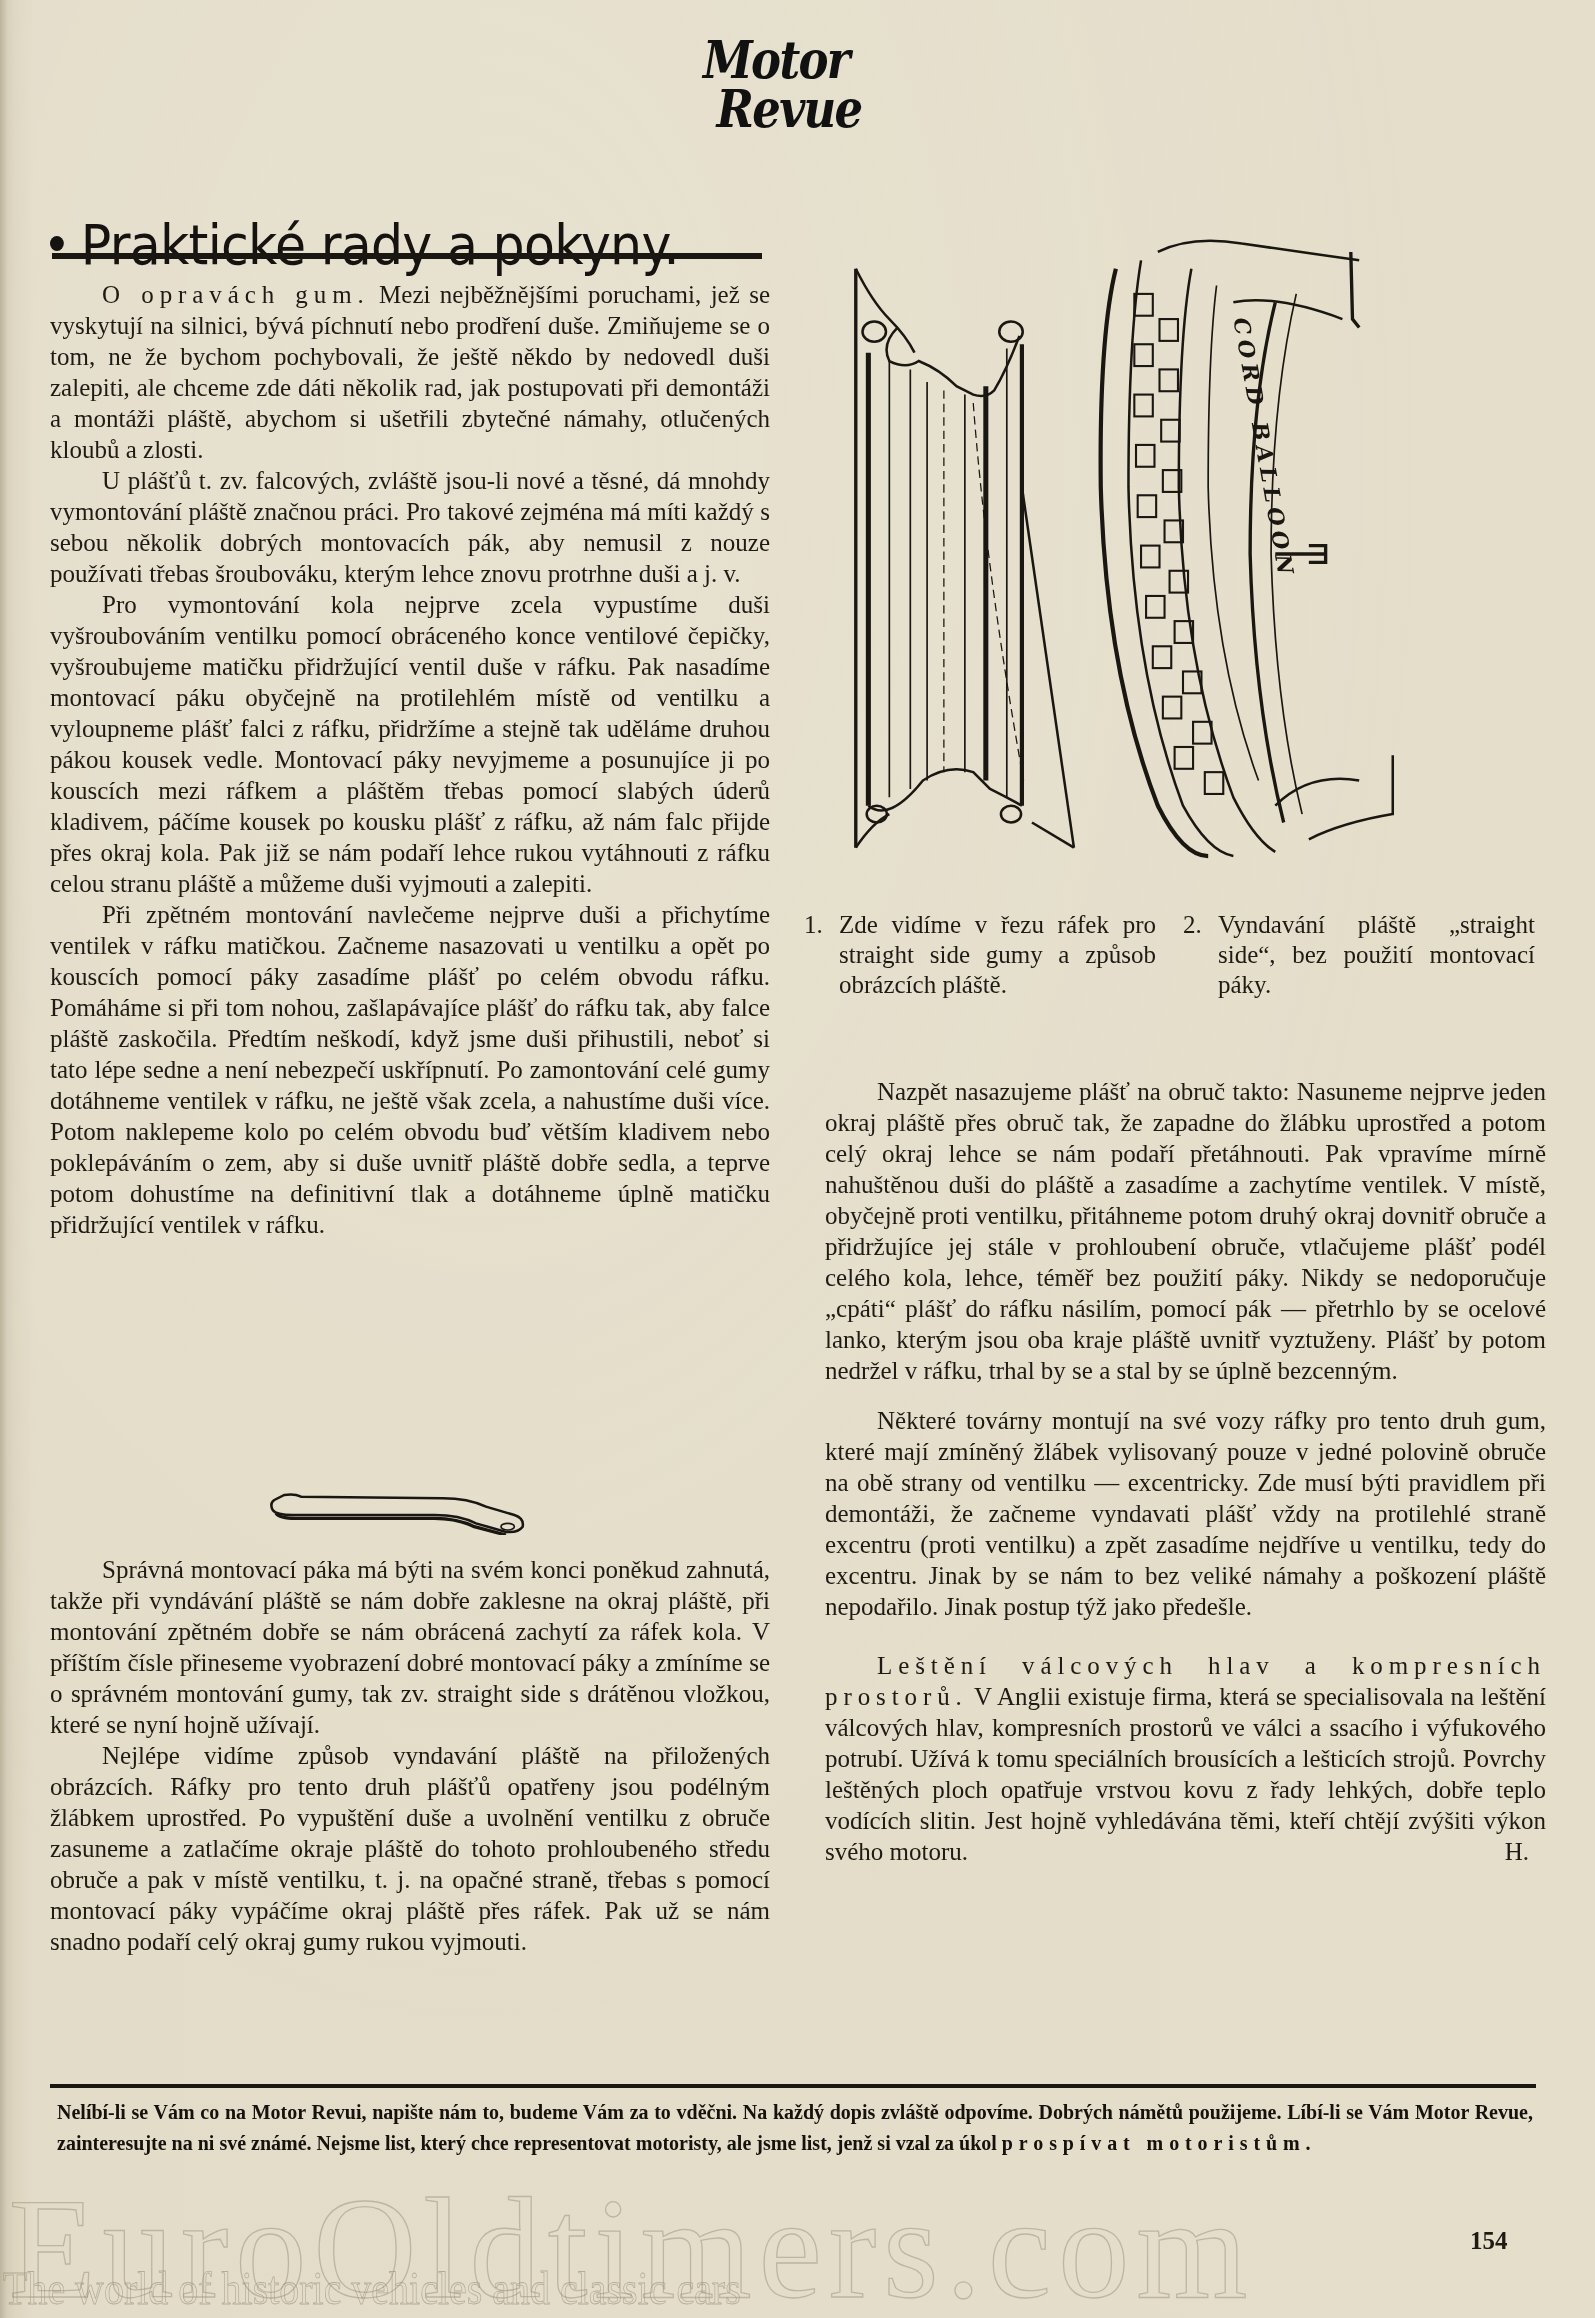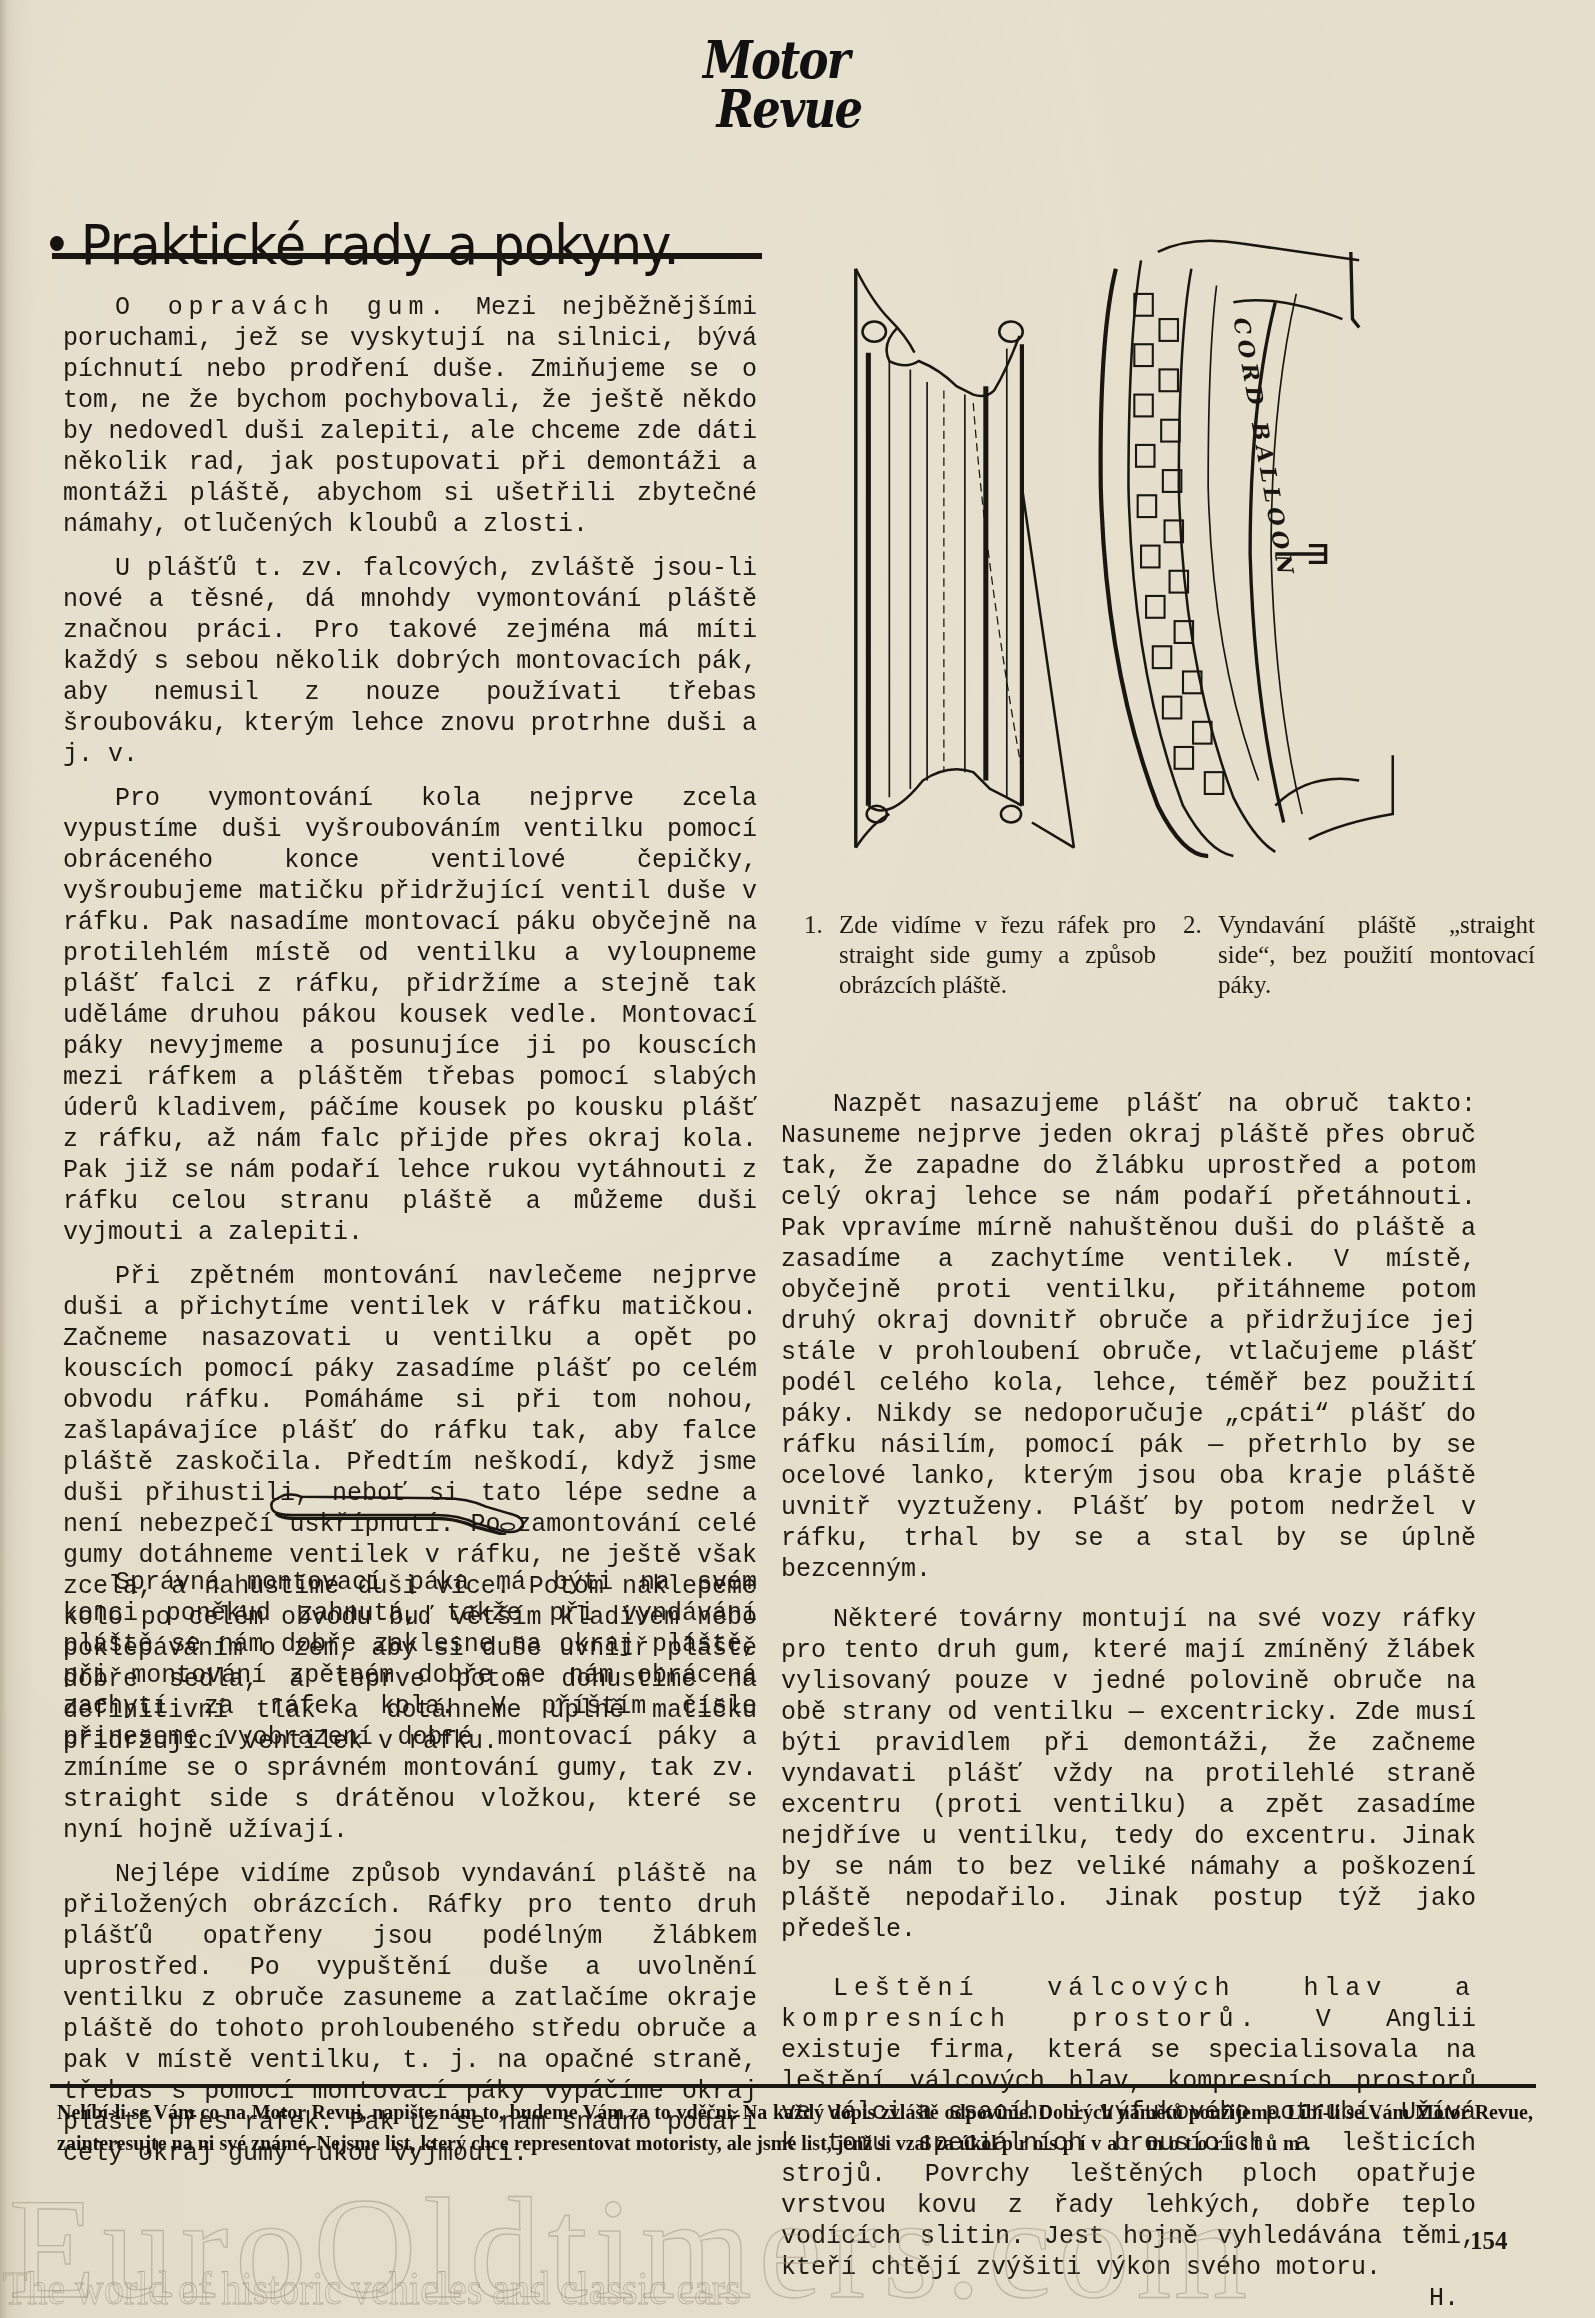--- a/index.html
+++ b/index.html
@@ -24,36 +24,36 @@
 
   .title {
     position: absolute; left: 50px; top: 176px; width: 713px;
     font-family: "DejaVu Sans", sans-serif; font-size: 55px; font-weight: normal;
     letter-spacing: -0.8px; color: #151210; transform: scaleX(0.92); transform-origin: left;
   }
   .title .bullet { display: inline-block; width: 15px; height: 15px; background: #151210; border-radius: 50%; vertical-align: middle; margin-right: 18.5px; position: relative; top: -5px; }
   .title-rule { position: absolute; left: 52px; top: 253px; width: 710px; height: 5.9px; background: #1a1612; }
 
   .col { position: absolute; font-size: 25px; line-height: 31px; text-align: justify; }
-  .col p { margin: 13px; text-indent: 52px; hyphens: manual; font-family: Liberation Mono, monospace; }
+  .col p { margin: 0; text-indent: 52px; hyphens: manual; }
   .col-left { left: 50px; top: 279px; width: 720px; }
   .sp { letter-spacing: 5.9px; }
 
   .lever { position: absolute; left: 267px; top: 1485px; width: 268px; height: 50px; }
 
   .figs { position: absolute; left: 839px; top: 235px; width: 688px; height: 638px; }
 
   .captions { position: absolute; left: 804px; top: 910px; width: 738px; font-size: 25px; line-height: 30px; }
   .cap { position: absolute; top: 0; }
   .cap1 { left: 0; width: 352px; }
   .cap2 { left: 379px; width: 352px; }
   .cap .num { position: absolute; left: 0; top: 0; }
   .cap .txt { margin-left: 35px; display: block; text-align: justify; }
 
-  .col-right { left: 768px; top: 1076px; width: 721px; }
+  .col-right { left: 825px; top: 1076px; width: 721px; }
   .col-right p { margin-bottom: 6.7px; }
   .col-right p.gap { margin-top: 28.5px; }
   .sig { float: right; margin-right: 17px; }
 
   .notice-rule { position: absolute; left: 50px; top: 2084px; width: 1486px; height: 4.2px; background: #1a1612; }
   .notice {
     position: absolute; left: 57px; top: 2097px; width: 1476px;
     font-size: 20px; line-height: 31px; font-weight: bold; text-align: justify; color: #15120e;
   }
 

